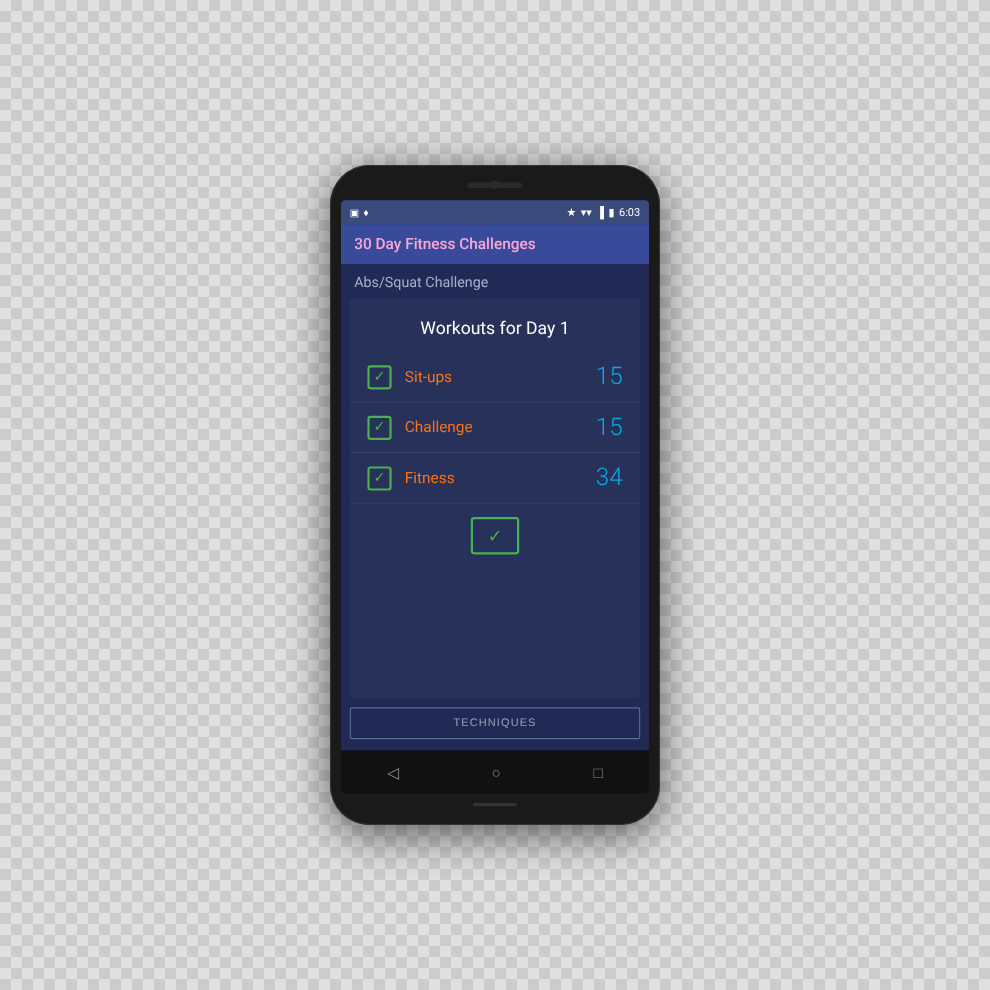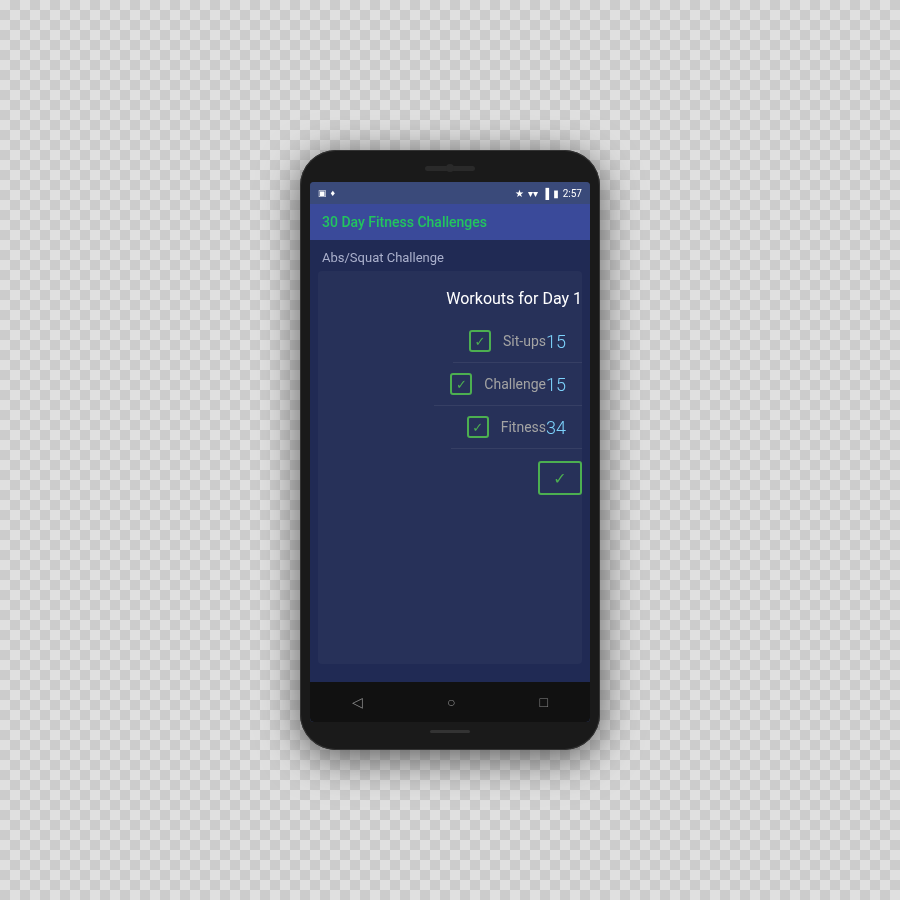--- a/index.html
+++ b/index.html
@@ -89,21 +89,21 @@
       font-size: 10px;
     }
 
     .status-icon {
       font-size: 9px;
     }
 
     .app-bar {
       background: #3a4a9a;
       padding: 10px 12px;
-      color: #22c55e;
+      color: #f9a8d4;
       font-size: 14px;
       font-weight: 500;
     }
 
     .screen-content {
       flex: 1;
       background: rgba(30, 40, 80, 0.85);
       display: flex;
       flex-direction: column;
       overflow: hidden;
@@ -116,21 +116,20 @@
     }
 
     .workout-card {
       background: rgba(40, 50, 90, 0.9);
       margin: 0 8px;
       border-radius: 4px;
       padding: 10px 0;
       flex: 1;
       display: flex;
       flex-direction: column;
-      align-items: flex-end;
     }
 
     .workout-title {
       color: #fff;
       font-size: 16px;
       font-weight: 400;
       text-align: center;
       padding: 8px 0 12px;
     }
 
@@ -158,28 +157,28 @@
       background: transparent;
     }
 
     .checkmark {
       color: #4caf50;
       font-size: 13px;
       line-height: 1;
     }
 
     .exercise-name {
-      color: #a3a3a3;
+      color: #f97316;
       font-size: 14px;
       flex: 1;
     }
 
     .exercise-count {
-      color: #7dd3fc;
-      font-size: 18px;
+      color: #0ea5e9;
+      font-size: 22px;
       font-weight: 300;
     }
 
     .confirm-btn-row {
       display: flex;
       justify-content: center;
       padding: 12px 0 8px;
     }
 
     .confirm-btn {
@@ -272,21 +271,21 @@
     <div class="status-bar">
       <div class="status-left">
         <span class="status-icon">▣</span>
         <span class="status-icon">♦</span>
       </div>
       <div class="status-right">
         <span>★</span>
         <span>▾▾</span>
         <span>▐</span>
         <span>▮</span>
-        <span>2:57</span>
+        <span>6:03</span>
       </div>
     </div>
 
     <div class="app-bar">
       <span>30 Day Fitness Challenges</span>
     </div>
 
     <div class="screen-content">
       <div class="challenge-title">Abs/Squat Challenge</div>
 
@@ -318,20 +317,21 @@
         </div>
 
         <div class="confirm-btn-row">
           <div class="confirm-btn">
             <span class="confirm-checkmark">✓</span>
           </div>
         </div>
       </div>
 
       <div class="bottom-buttons">
+        <button class="action-btn">TECHNIQUES</button>
       </div>
     </div>
 
     <div class="nav-bar">
       <span class="nav-icon">◁</span>
       <span class="nav-icon">○</span>
       <span class="nav-icon">□</span>
     </div>
   </div>
 

